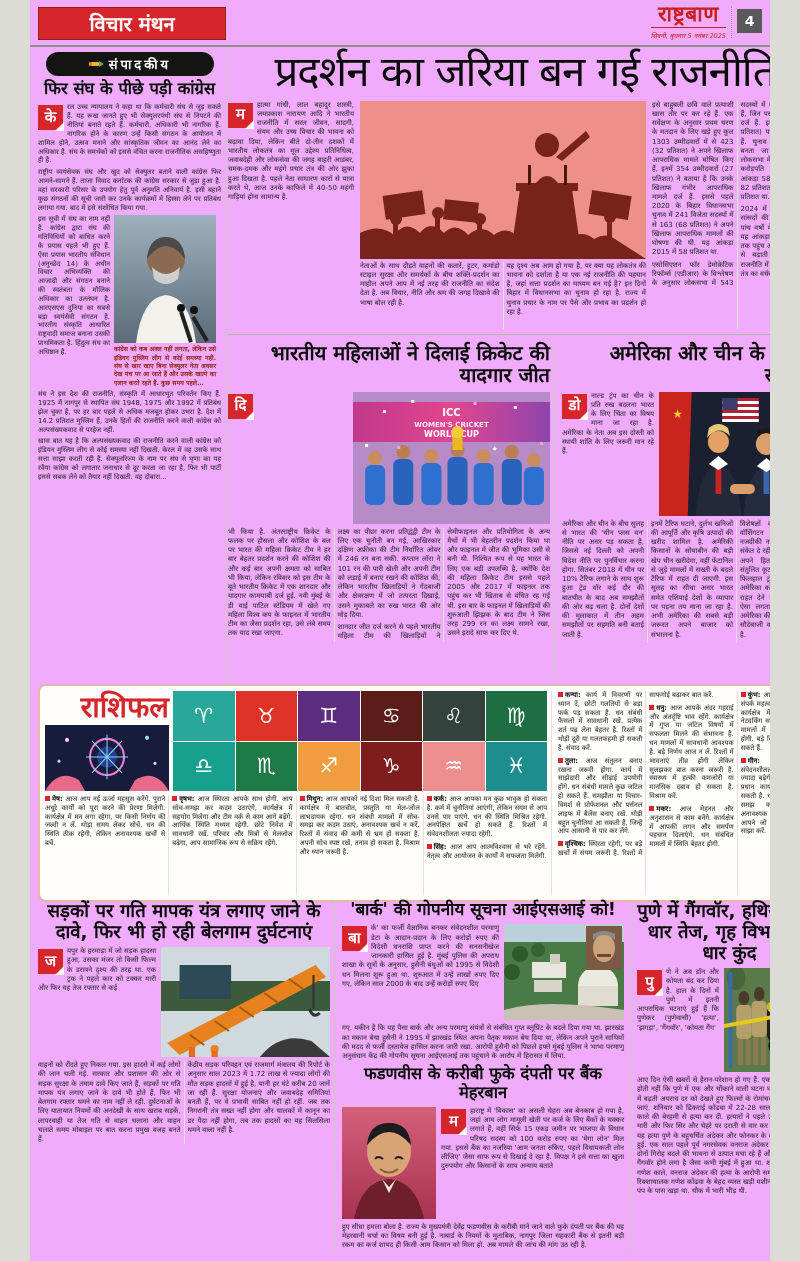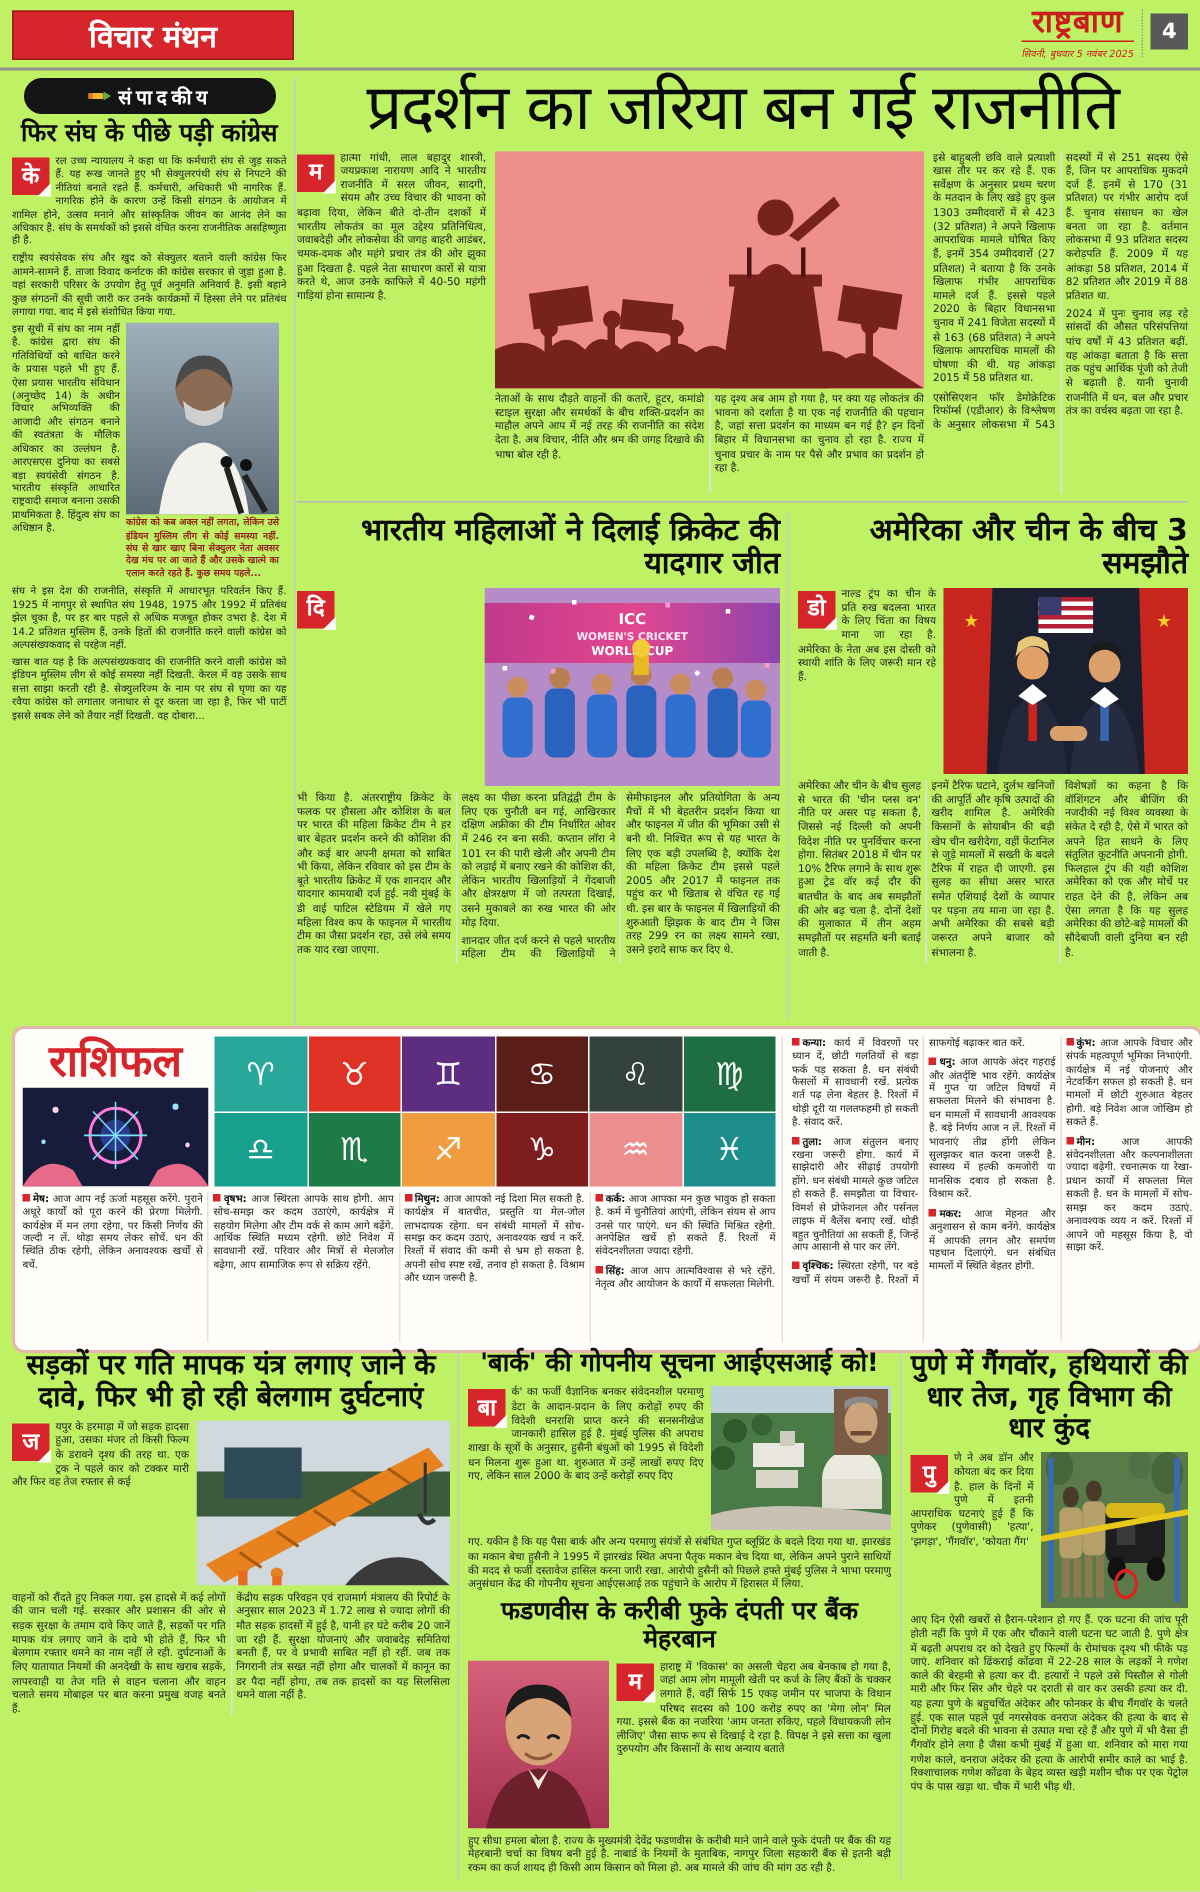--- a/index.html
+++ b/index.html
@@ -1,16 +1,16 @@
 <!DOCTYPE html>
 <html><head>
 <meta charset="utf-8">
 <style>
   html,body{margin:0;padding:0;background:#dcdcd6;}
-  .page{position:relative;width:800px;height:1261px;margin:0 auto;background:#bef264;
+  .page{position:relative;width:740px;height:1261px;margin:0 auto;background:#f0abfc;
         font-family:"DejaVu Sans","Liberation Sans",sans-serif;color:#1b1b1b;overflow:hidden;}
   .sec{position:absolute;}
   p{margin:0 0 3px;}
   .jt{font-size:7px;line-height:1.32;text-align:justify;color:#222;}
   .jt-sm{font-size:6.8px;line-height:1.3;text-align:justify;color:#222;}
 
   
   .vm-box{position:absolute;left:8px;top:7px;width:186px;height:31px;background:#d7262b;border:1px solid #9c1a1a;
           color:#fff;display:flex;align-items:center;justify-content:center;font-size:20px;font-weight:800;}
   .masthead{position:absolute;right:44px;top:4px;text-align:center;}
@@ -59,21 +59,21 @@
   .cricket .art-photo{flex:1;height:132px;}
   .uschina .art-intro{width:92px;}
   .uschina .art-photo{flex:1;height:124px;}
 
   
   .rashifal{left:8px;top:684px;width:780px;height:204px;border:2px solid #e6b6ae;border-radius:8px;
             padding:5px;display:flex;background:#fffefb;}
   .rz-left{width:502px;display:flex;flex-direction:column;}
   .rz-top{display:flex;height:100px;gap:4px;}
   .rz-brand{width:124px;display:flex;flex-direction:column;}
-  .rz-title{color:#d7262b;font-size:29px;font-weight:800;text-align:center;line-height:1;margin:2px 0 3px;}
+  .rz-title{color:#d7262b;font-size:29px;font-weight:800;text-align:right;line-height:1;margin:2px 0 3px;}
   .rz-astro{flex:1;}
   .zgrid{flex:1;display:grid;grid-template-columns:repeat(6,1fr);grid-template-rows:1fr 1fr;gap:1px;}
   .ztile{display:flex;align-items:center;justify-content:center;color:#fff;font-size:21px;}
   .rz-bottom{flex:1;margin-top:4px;columns:4;column-gap:7px;column-rule:1px solid #eadcd8;}
   .rz-right{flex:1;padding-left:6px;margin-left:4px;border-left:1px solid #eadcd8;columns:3;column-gap:7px;column-rule:1px solid #eadcd8;}
   .h-entry{font-size:6.8px;line-height:1.3;text-align:justify;margin:0 0 4px;color:#222;}
   .h-entry strong{color:#111;}
   .bullet{display:inline-block;width:5px;height:5px;background:#d7262b;margin-right:2px;}
 
   

